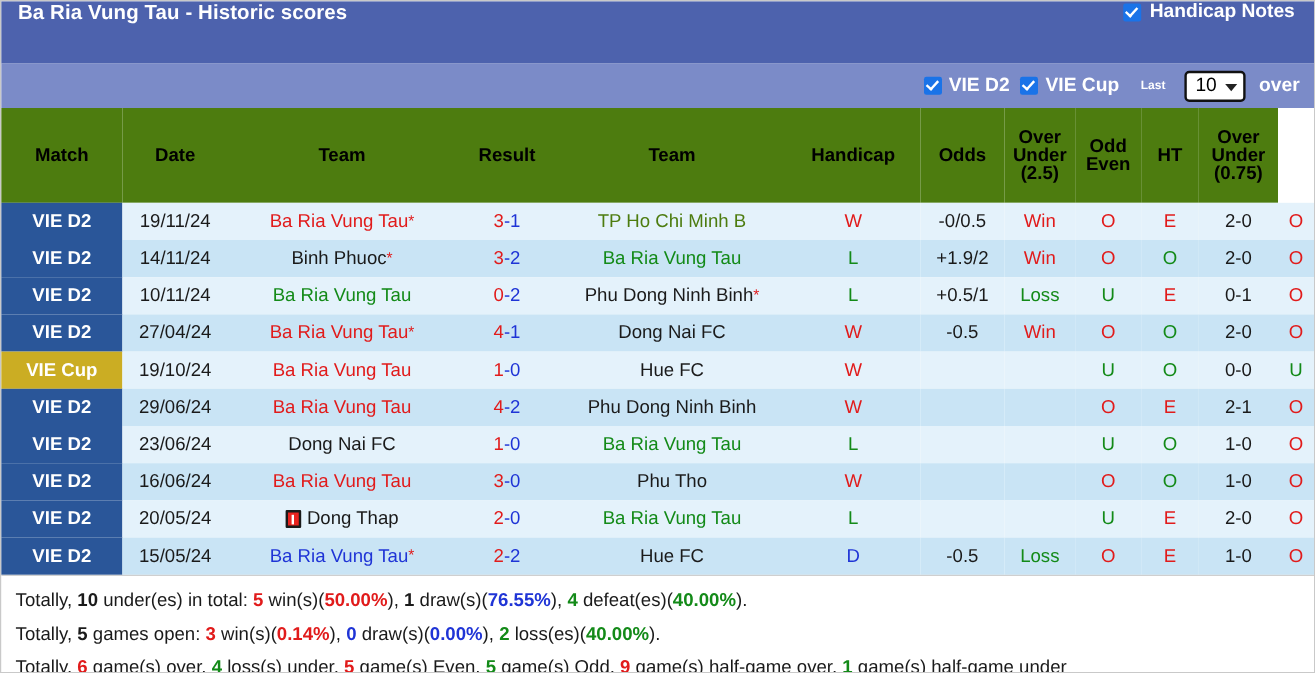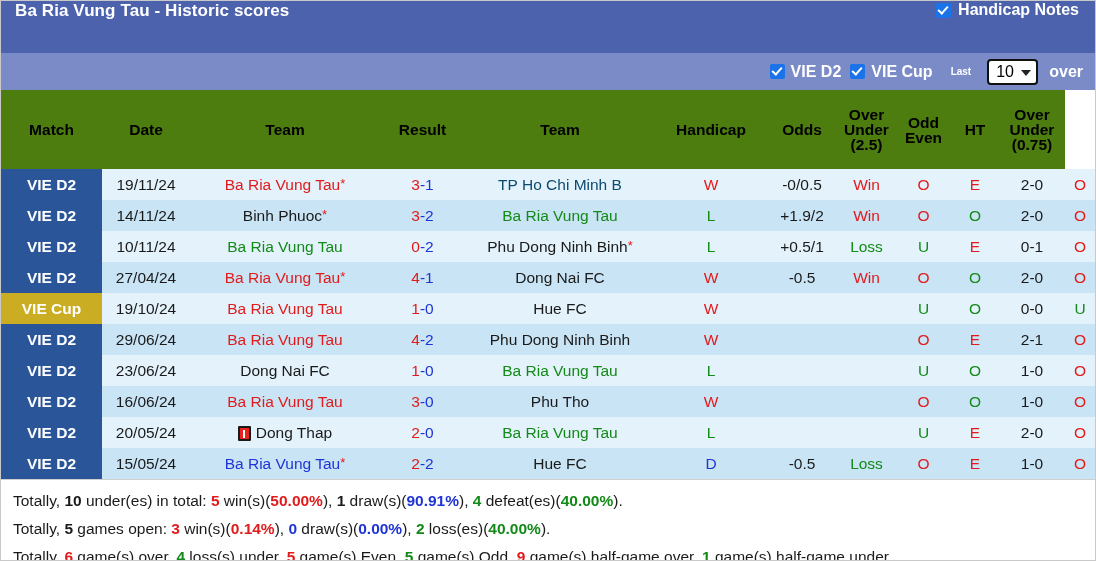--- a/index.html
+++ b/index.html
@@ -198,21 +198,21 @@
       </tr>
     </thead>
     <tbody id="rows-body">
         <tr class="r-odd">
           <td class="badge-cell">
             <div class="badge league">VIE D2</div>
           </td>
           <td>19/11/24</td>
           <td><span class="tm" style="color: rgb(225, 27, 27);">Ba Ria Vung Tau</span><span class="ast">*</span></td>
           <td><span class="sc-a">3</span><span class="sc-b">-</span><span class="sc-b">1</span></td>
-          <td><span class="tm" style="color: #0c4a6e;">TP Ho Chi Minh B</span></td>
+          <td><span class="tm" style="color: #4d7c0f;">TP Ho Chi Minh B</span></td>
           <td style="color: rgb(225, 27, 27);">W</td>
           <td>-0/0.5</td>
           <td style="color: rgb(225, 27, 27);">Win</td>
           <td style="color: rgb(225, 27, 27);">O</td>
           <td style="color: rgb(225, 27, 27);">E</td>
           <td>2-0</td>
           <td style="color: rgb(225, 27, 27);">O</td>
         </tr>
         <tr class="r-even">
           <td class="badge-cell">
@@ -356,21 +356,21 @@
           <td style="color: rgb(225, 27, 27);">O</td>
           <td style="color: rgb(225, 27, 27);">E</td>
           <td>1-0</td>
           <td style="color: rgb(225, 27, 27);">O</td>
         </tr>
       </tbody>
   </table>
 
   <div class="summary">
     <div class="sline">
-      <span>Totally, </span><span class="n-dark">10</span><span> under(es) in total: </span><span class="n-red">5</span><span> win(s)(</span><span class="n-red">50.00%</span><span>), </span><span class="n-dark">1</span><span> draw(s)(</span><span class="n-blue">90.91%</span><span>), </span><span class="n-green">4</span><span> defeat(es)(</span><span class="n-green">40.00%</span><span>).</span>
+      <span>Totally, </span><span class="n-dark">10</span><span> under(es) in total: </span><span class="n-red">5</span><span> win(s)(</span><span class="n-red">50.00%</span><span>), </span><span class="n-dark">1</span><span> draw(s)(</span><span class="n-blue">76.55%</span><span>), </span><span class="n-green">4</span><span> defeat(es)(</span><span class="n-green">40.00%</span><span>).</span>
     </div>
     <div class="sline">
       <span>Totally, </span><span class="n-dark">5</span><span> games open: </span><span class="n-red">3</span><span> win(s)(</span><span class="n-red">0.14%</span><span>), </span><span class="n-blue">0</span><span> draw(s)(</span><span class="n-blue">0.00%</span><span>), </span><span class="n-green">2</span><span> loss(es)(</span><span class="n-green">40.00%</span><span>).</span>
     </div>
     <div class="sline">
       <span>Totally, </span><span class="n-red">6</span><span> game(s) over, </span><span class="n-green">4</span><span> loss(s) under, </span><span class="n-red">5</span><span> game(s) Even, </span><span class="n-green">5</span><span> game(s) Odd, </span><span class="n-red">9</span><span> game(s) half-game over, </span><span class="n-green">1</span><span> game(s) half-game under</span>
     </div>
   </div>
 
 </div>

